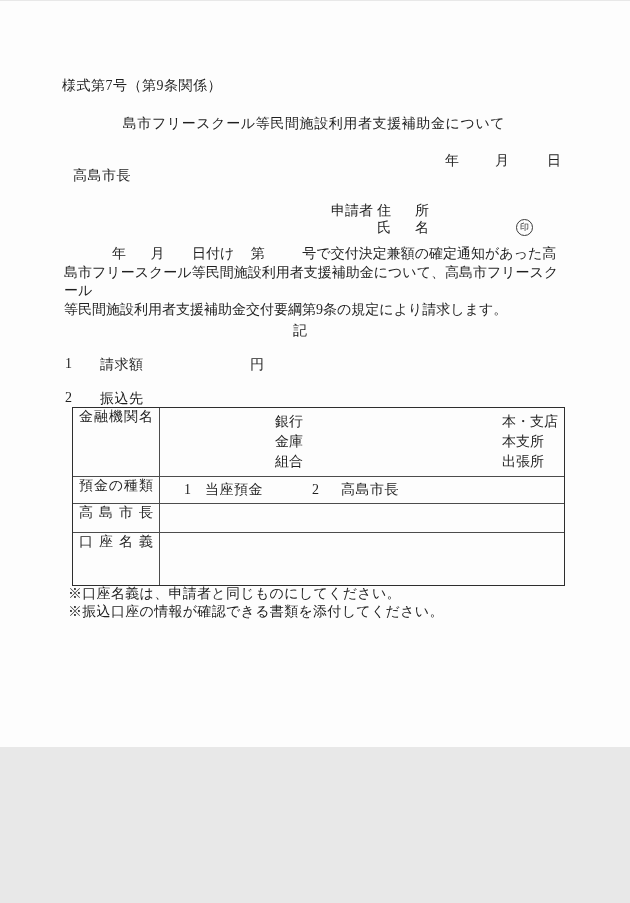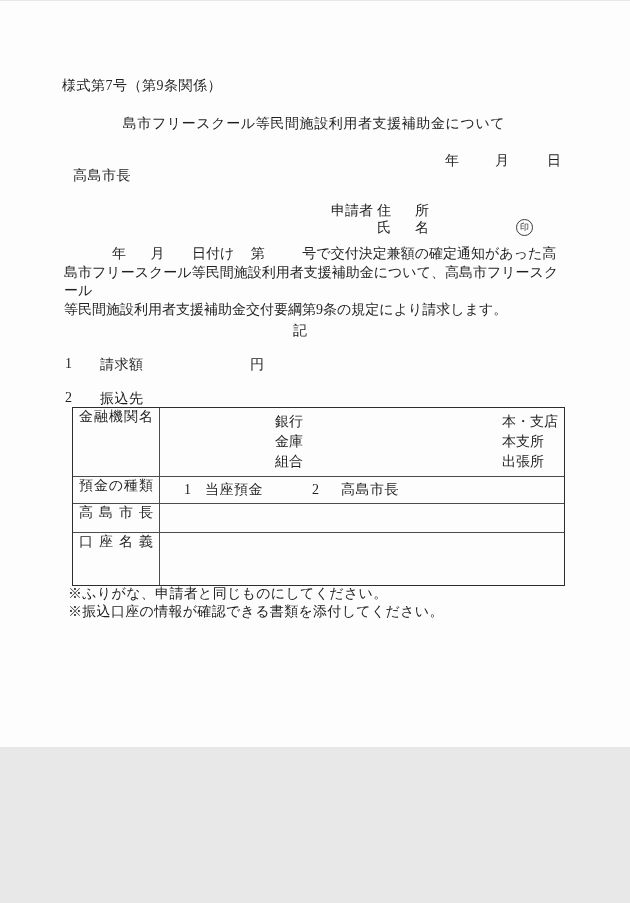--- a/index.html
+++ b/index.html
@@ -177,17 +177,17 @@
 
     <div class="trow row-account-name">
       <div class="th">
         <span>口座名義</span>
       </div>
     </div>
 
   </div>
 
   <div class="abs notes">
-    <div>※ふりがな、申請者と同じものにしてください。</div>
+    <div>※口座名義は、申請者と同じものにしてください。</div>
     <div>※振込口座の情報が確認できる書類を添付してください。</div>
   </div>
 
 </div>
 
 </body></html>

